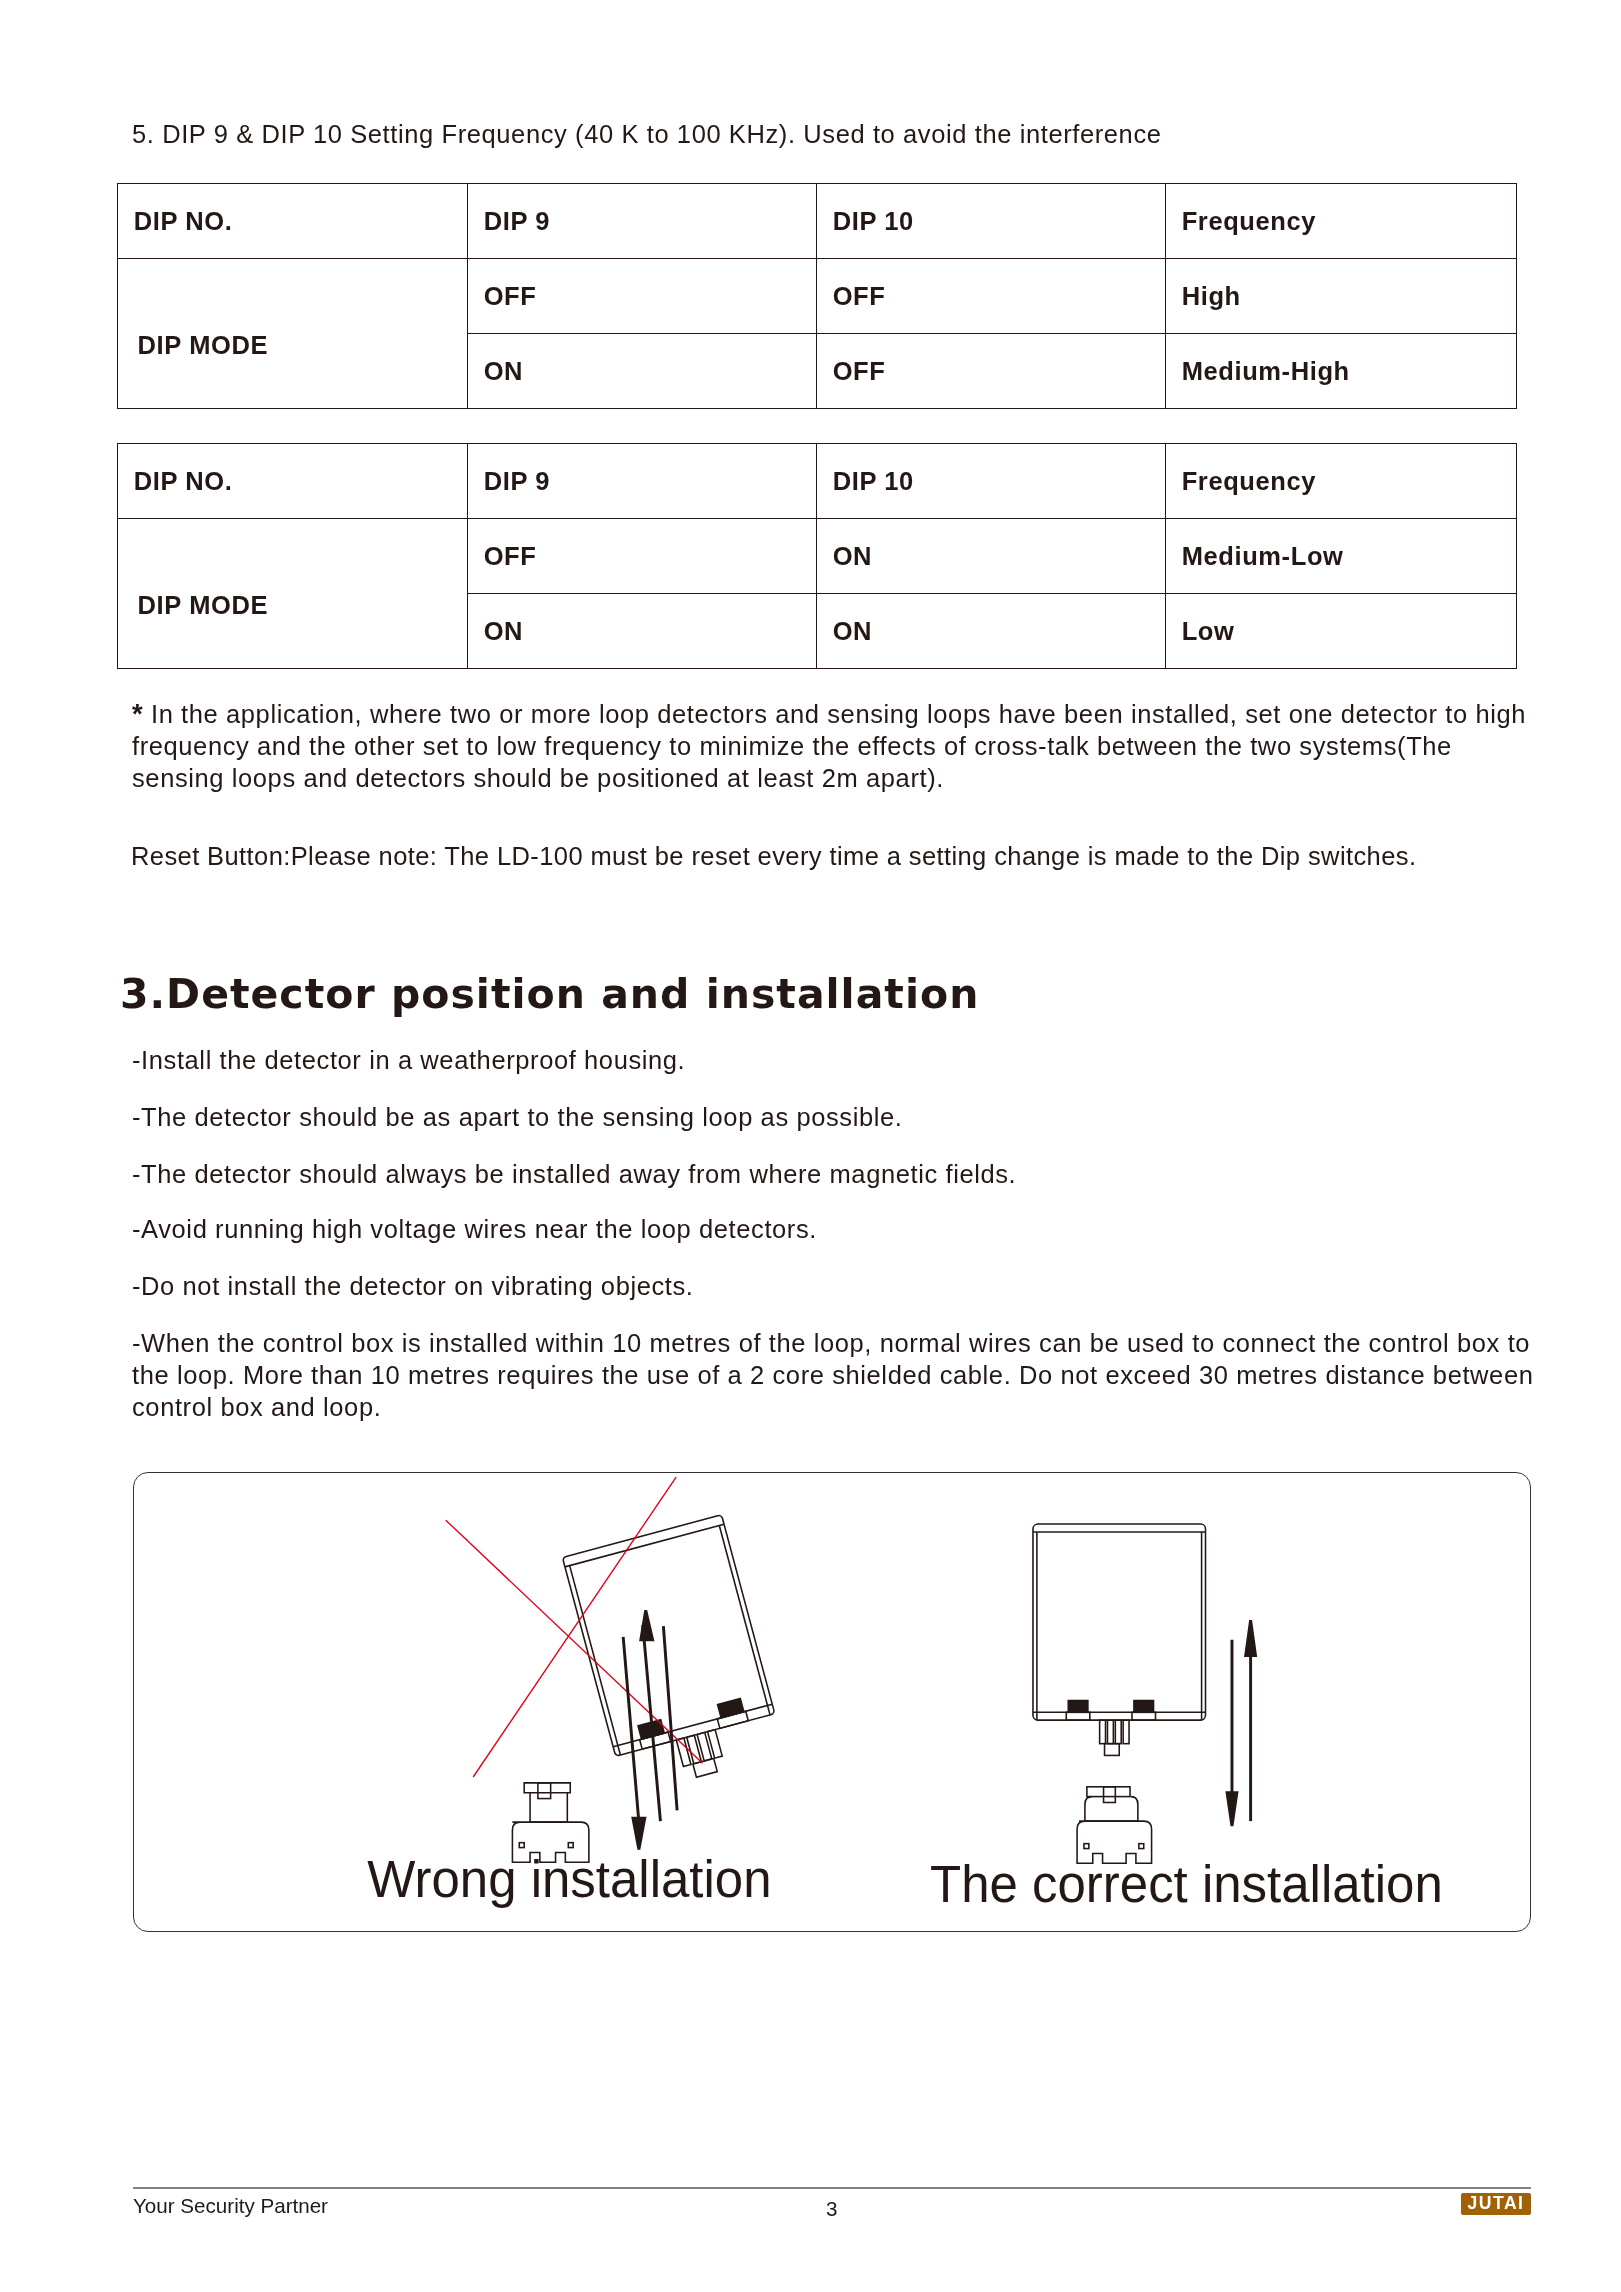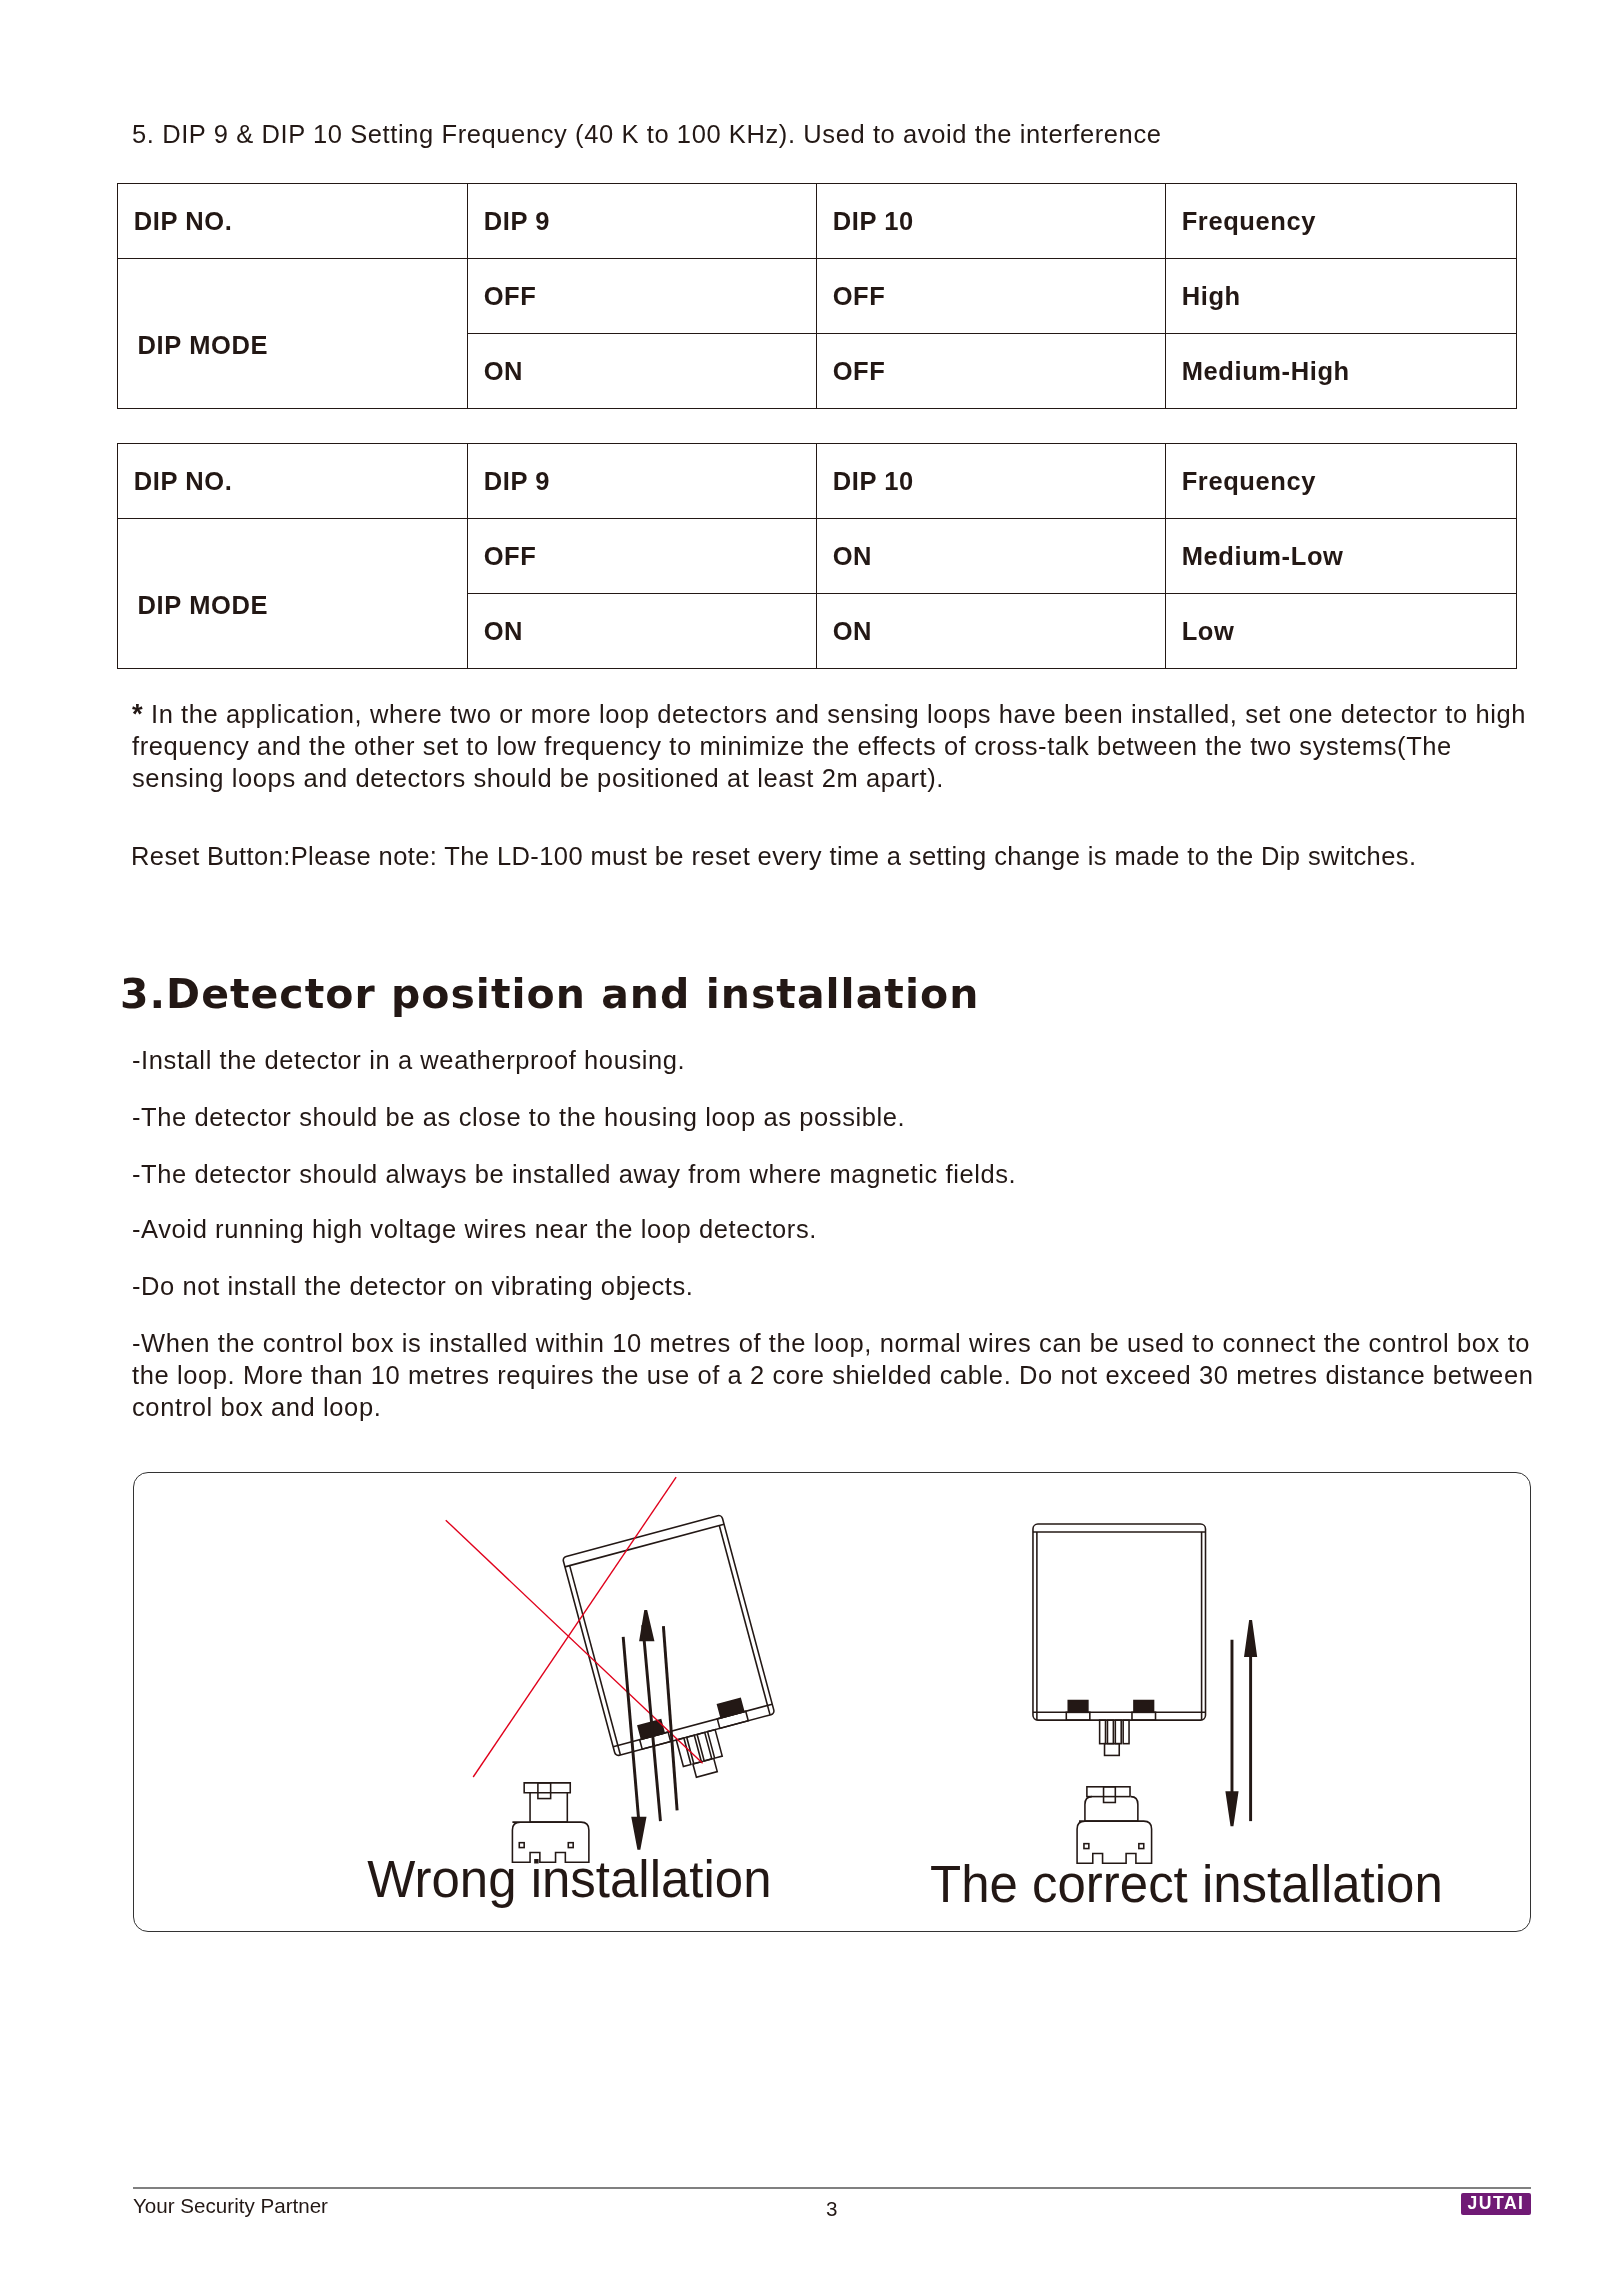--- a/index.html
+++ b/index.html
@@ -20,21 +20,21 @@
   .reset { left:115px; top:840px; letter-spacing:0.4px; }
   .h3 { left:104px; top:970px; font-size:41px; font-weight:bold; letter-spacing:1px;
         font-family:"DejaVu Sans", sans-serif; }
   .bullet { left:116px; }
   .wrap { left:116px; width:1411px; white-space:normal; }
   .figure-box { left:117px; top:1472px; width:1396px; height:458px; border:1.6px solid #333;
                 border-radius:15px; }
   .footer-rule { left:117px; top:2187px; width:1398px; height:2px; background:#808080; }
   .footer-left { left:117px; top:2194px; font-size:20.6px; }
   .footer-page { left:810px; top:2197px; font-size:20.6px; }
-  .brand { left:1445px; top:2193px; width:70px; height:21.6px; background:#701a75; color:#fff;
+  .brand { left:1445px; top:2193px; width:70px; height:21.6px; background:#a16207; color:#fff;
            font-weight:bold; font-size:17.6px; letter-spacing:1.5px; text-align:center;
            line-height:21.6px; border-radius:2px; }
 </style>
 </head>
 <body>
 
 <div class="abs body-text section-title">5. DIP 9 &amp; DIP 10 Setting Frequency (40 K to 100 KHz). Used to avoid the interference</div>
 
 <table class="dip" id="t1">
   <colgroup>
@@ -95,21 +95,21 @@
 <div class="abs body-text note">
   <span class="star">*</span>
   <span>In the application, where two or more loop detectors and sensing loops have been installed, set one detector to high frequency and the other set to low frequency to minimize the effects of cross-talk between the two systems(The sensing loops and detectors should be positioned at least 2m apart).</span>
 </div>
 
 <div class="abs body-text reset">Reset Button:Please note: The LD-100 must be reset every time a setting change is made to the Dip switches.</div>
 
 <div class="abs h3">3.Detector position and installation</div>
 
 <div class="abs body-text bullet" style="top:1044px">-Install the detector in a weatherproof housing.</div>
-<div class="abs body-text bullet" style="top:1101px">-The detector should be as close to the housing loop as possible.</div>
+<div class="abs body-text bullet" style="top:1101px">-The detector should be as apart to the sensing loop as possible.</div>
 <div class="abs body-text bullet" style="top:1158px">-The detector should always be installed away from where magnetic fields.</div>
 <div class="abs body-text bullet" style="top:1213px">-Avoid running high voltage wires near the loop detectors.</div>
 <div class="abs body-text bullet" style="top:1270px">-Do not install the detector on vibrating objects.</div>
 <div class="abs body-text wrap" style="top:1327px">-When the control box is installed within 10 metres of the loop, normal wires can be used to connect the control box to the loop. More than 10 metres requires the use of a 2 core shielded cable. Do not exceed 30 metres distance between control box and loop.</div>
 
 <div class="abs figure-box">
   <svg width="1396" height="458" viewBox="0 0 1424 467" style="position:absolute;left:0;top:0">
 
     <g stroke="#231815" fill="none" stroke-width="1.6">
       <g transform="translate(437,86) rotate(-15)">

